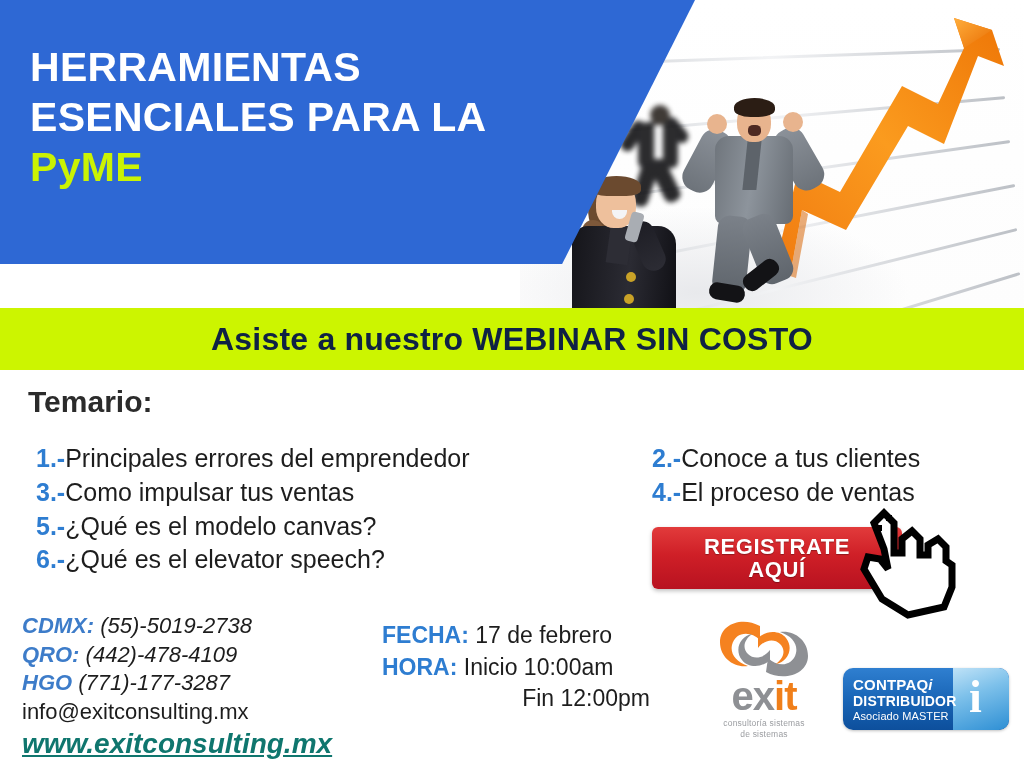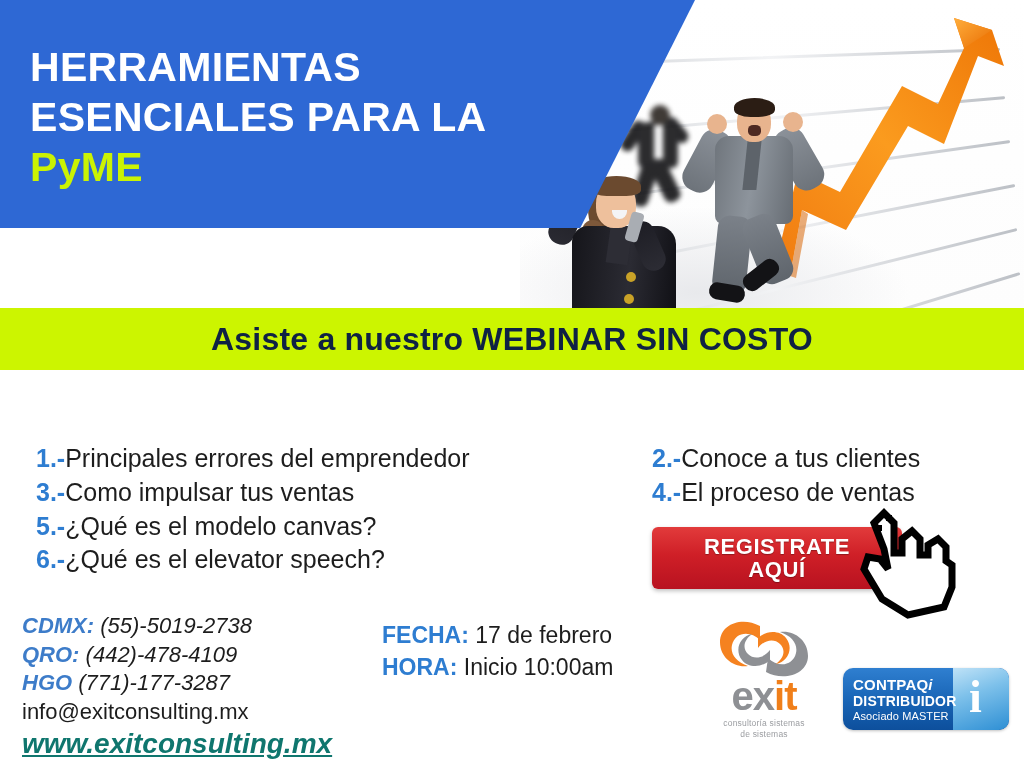--- a/index.html
+++ b/index.html
@@ -119,21 +119,21 @@
   .woman .armPhone { position:absolute; left:86px; top:52px; width:24px; height:52px;
     background:linear-gradient(#1d1d24,#2c2c34); border-radius:12px;
     transform:rotate(-24deg); }
   .woman .btn1 { position:absolute; left:76px; top:104px; width:10px; height:10px;
     background:#c9a227; border-radius:50%; }
   .woman .btn2 { position:absolute; left:74px; top:126px; width:10px; height:10px;
     background:#c9a227; border-radius:50%; }
 
   
   .hero-blue {
-    position:absolute; left:0; top:0; width:720px; height:228px;
+    position:absolute; left:0; top:0; width:720px; height:264px;
     background:#2E68D4;
     clip-path:polygon(0 0, 695px 0, 540px 308px, 0 308px);
   }
   .title {
     position:absolute; left:30px; top:42px; width:560px;
     color:#ffffff;
     font-size:41px; font-weight:bold; line-height:1.22;
     letter-spacing:.3px;
   }
   .title .accent { color:#CBF303; }
@@ -325,20 +325,21 @@
         <div>ESENCIALES PARA LA</div>
         <div class="accent">PyME</div>
       </div>
     </div>
   </div>
 
   <div class="banner">
     <div class="banner-text">Asiste a nuestro WEBINAR SIN COSTO</div>
   </div>
 
+  <div class="temario-title">Temario:</div>
 
   <div class="agenda-left">
     <div class="agenda-item">
       <span class="num">1.-</span><span>Principales errores del emprendedor</span>
     </div>
     <div class="agenda-item">
       <span class="num">3.-</span><span>Como impulsar tus ventas</span>
     </div>
     <div class="agenda-item">
       <span class="num">5.-</span><span>¿Qué es el modelo canvas?</span>
@@ -396,20 +397,23 @@
 
   <div class="datetime">
     <div class="row">
       <span class="lbl">FECHA:</span>
       <span>17 de febrero</span>
     </div>
     <div class="row">
       <span class="lbl">HORA:</span>
       <span>Inicio 10:00am</span>
     </div>
+    <div class="row end">
+      <span>Fin 12:00pm</span>
+    </div>
   </div>
 
   <div class="exit-logo">
     <div class="exit-mark">
       <svg width="100" height="62" viewBox="0 0 100 62">
         <path d="M46 8 C28 -2 6 6 6 24 C6 40 20 50 34 48 C22 44 16 36 18 27
                  C21 14 36 12 46 22 Z" fill="#F58220"></path>
         <path d="M52 54 C70 64 94 56 94 38 C94 22 80 12 66 14 C78 18 84 26 82 35
                  C79 48 64 50 54 40 Z" fill="#8E9094"></path>
         <path d="M44 20 C52 12 66 12 72 20 C80 30 74 44 62 46

